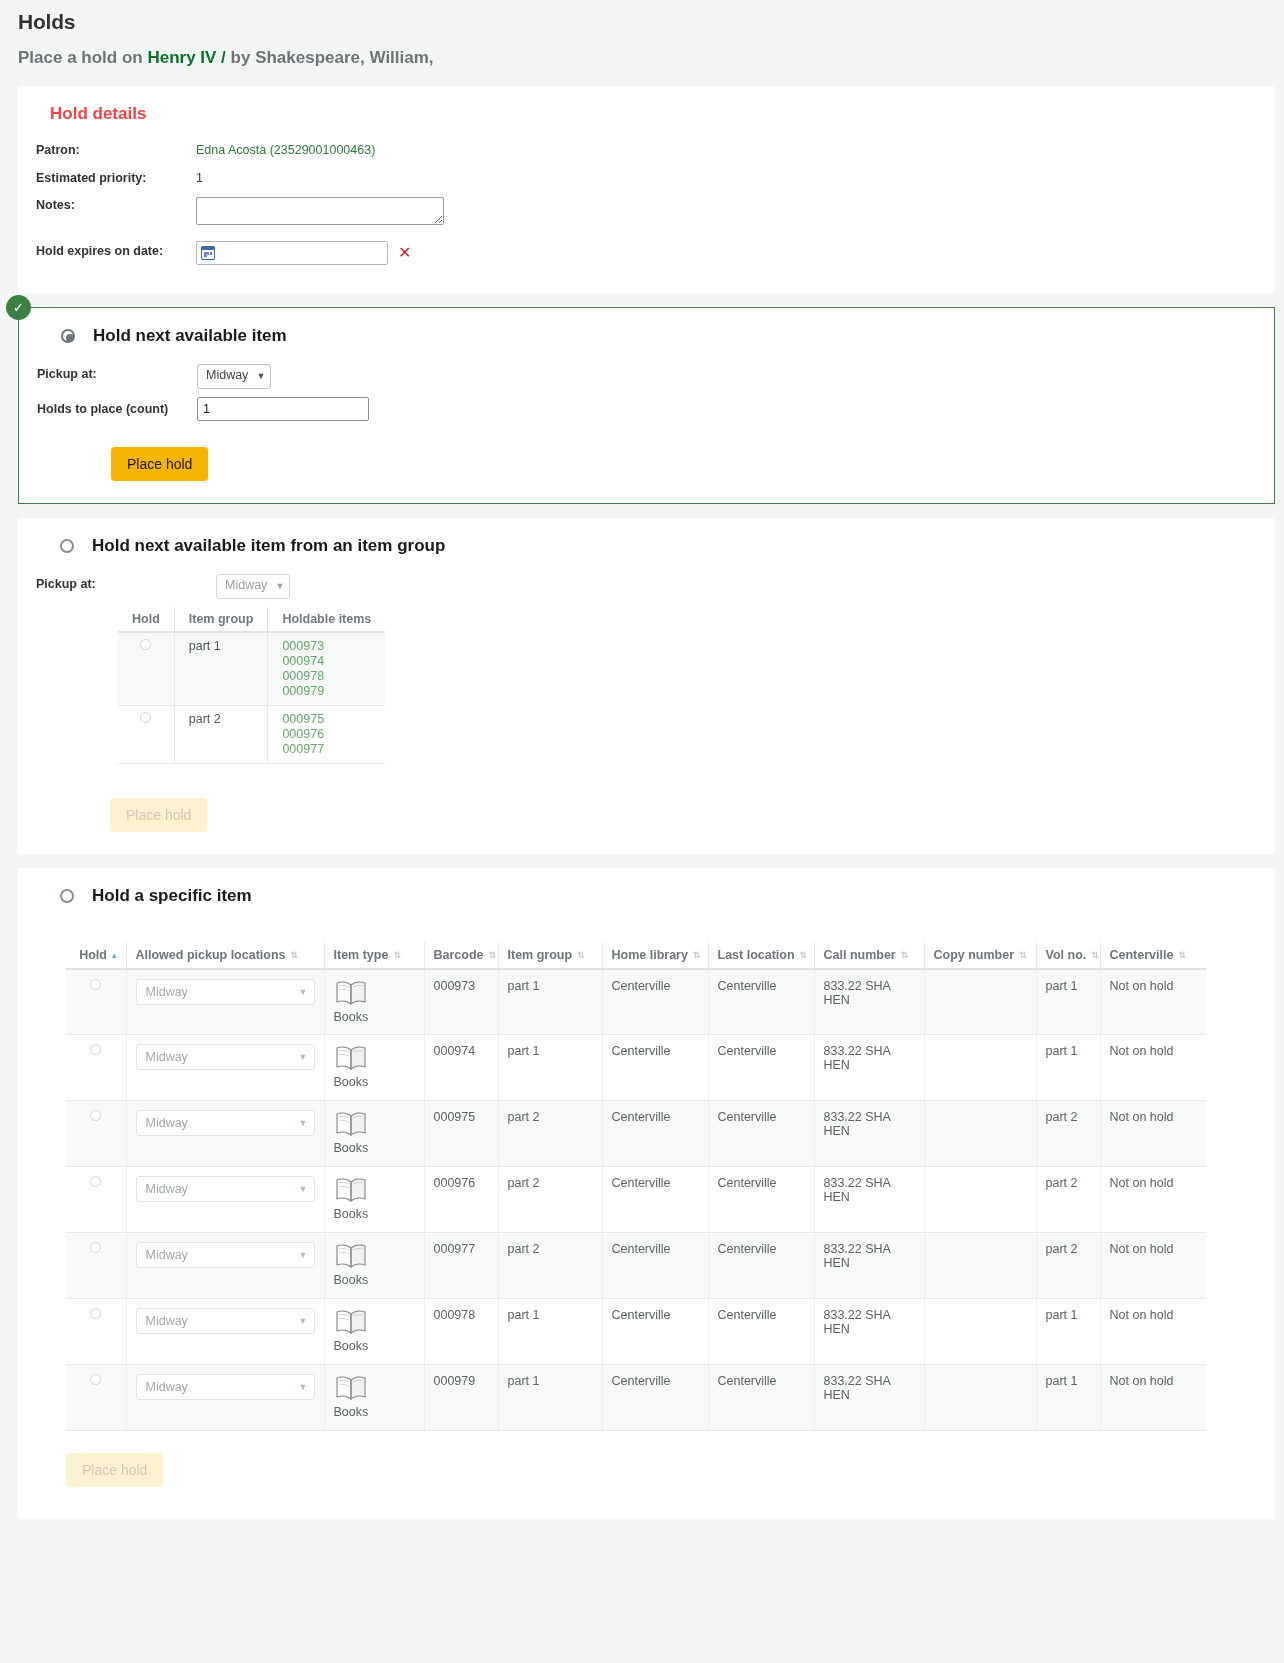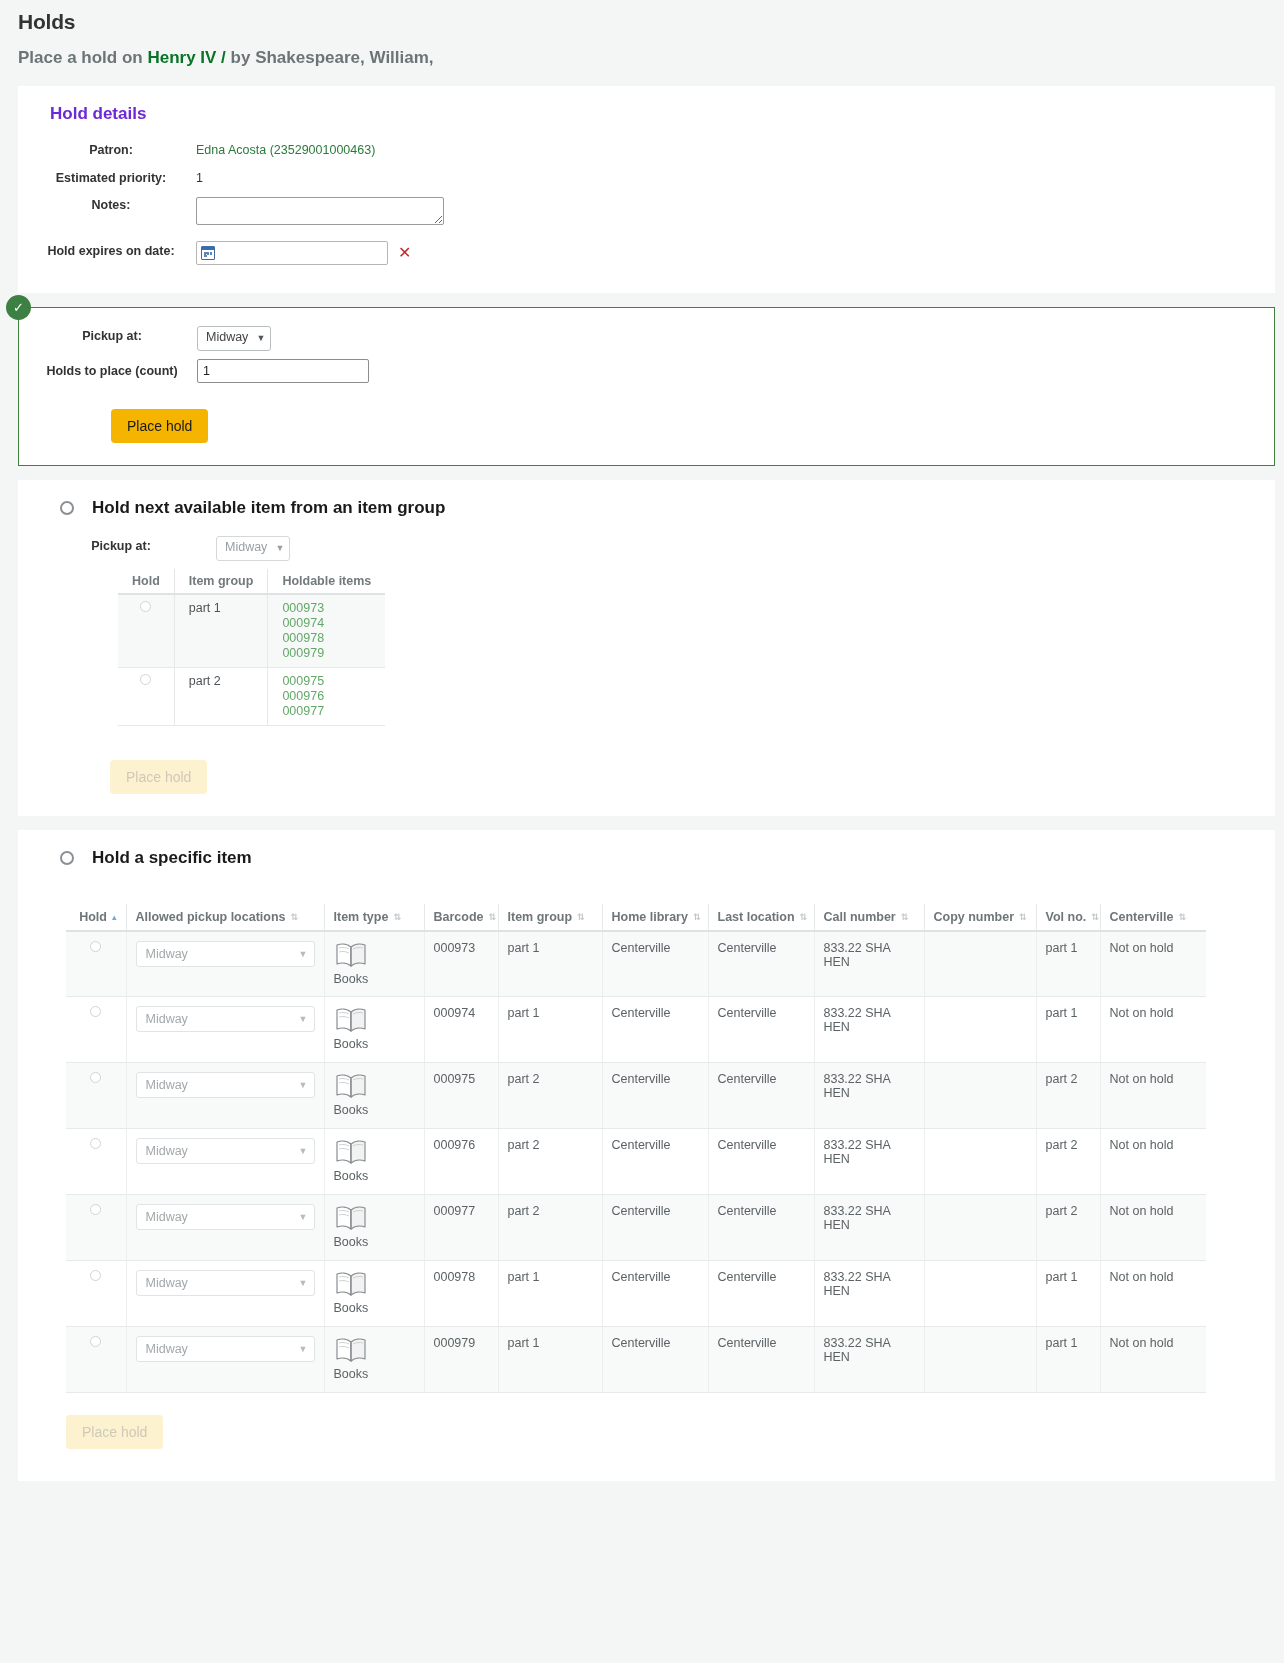--- a/index.html
+++ b/index.html
@@ -22,28 +22,28 @@
     margin: 0 0 18px 0;
   }
   .page-sub .biblio { color: #0a7328; }
 
   .panel {
     background: #fff;
     margin: 0 9px 14px 18px;
     padding: 14px 18px 20px 18px;
   }
   .panel h2 {
-    font-size: 17px; font-weight: bold; color: #6d28d9;
+    font-size: 17px; font-weight: bold; color: #ef4444;
     margin: 4px 0 16px 14px;
   }
 
   
   .frow { display: flex; align-items: flex-start; margin-bottom: 8px; }
   .flabel {
-    width: 160px; text-align: center; padding-right: 10px;
+    width: 160px; text-align: left; padding-right: 10px;
     font-size: 12.5px; font-weight: bold; color: #333;
     line-height: 1.35; padding-top: 2px;
   }
   .fval { font-size: 12.5px; color: #333; line-height: 1.4; padding-top: 2px; }
   .fval.green { color: #2a7a3b; }
 
   textarea.notes {
     width: 248px; height: 28px; resize: vertical;
     border: 1px solid #9b9b9b; border-radius: 2px;
     font-family: "Liberation Sans", sans-serif; font-size: 12px;
@@ -244,20 +244,24 @@
         </div>
         <span class="xmark">✕</span>
       </div>
     </div>
   </div>
 
 </div>
 
 <div class="optpanel selected">
   <div class="badge-check">✓</div>
+  <div class="opthead">
+    <span class="radio-big on"></span>
+    <span class="opttitle">Hold next available item</span>
+  </div>
 
   <div class="frow">
     <div class="flabel">Pickup at:</div>
     <div class="fval" style="padding-top:0">
       <span class="sel">
         <span>Midway</span>
         <span class="caret">▼</span>
       </span>
     </div>
   </div>

